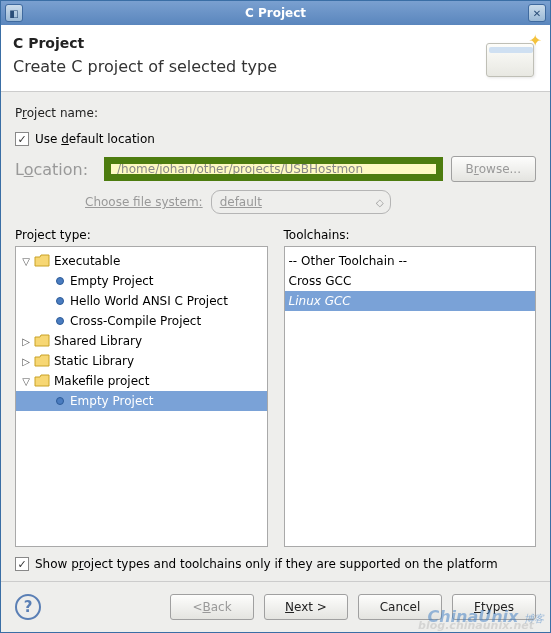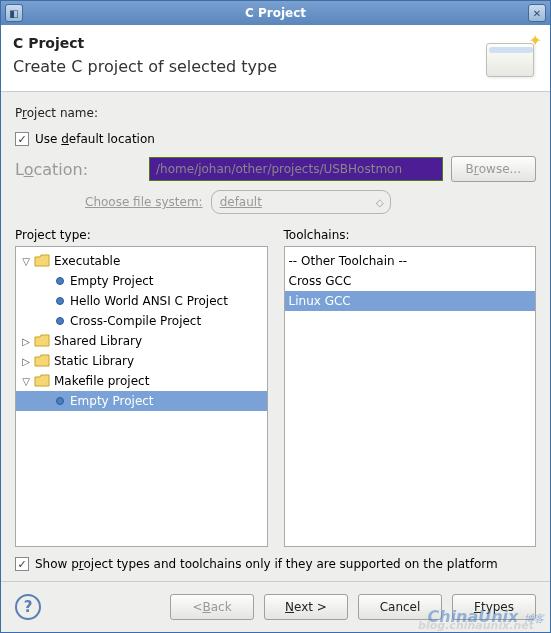--- a/index.html
+++ b/index.html
@@ -15,21 +15,21 @@
   .banner-sub { font-size: 16px; color: #333; }
   .banner-icon { width: 52px; height: 42px; position:relative; }
   .banner-icon .tab { width:48px; height:34px; background:linear-gradient(to bottom,#fdfdfa,#e8e8e2); border:1px solid #bfbfb6; border-radius:3px; position:absolute; bottom:0; left:0; box-shadow: 1px 1px 3px rgba(0,0,0,0.1); }
   .banner-icon .bar { position:absolute; top:3px; left:2px; width:44px; height:6px; background:#cfe0f2; border-radius:2px; }
   .banner-icon .star { position:absolute; top:-4px; right:-4px; color:#f4c23c; font-size:16px; }
   .content { flex: 1; padding: 14px 14px 0 14px; display:flex; flex-direction:column; }
   .row { display:flex; align-items:center; margin-bottom: 12px; font-size:12px; color:#222; }
   .label { margin-right: 8px; }
   .underline { text-decoration: underline; text-decoration-skip-ink: none; }
   input[type=text] { flex:1; height:24px; border:1px solid #7a9ccd; background:#fff; padding: 2px 6px; font-size:12px; color:#000; }
-  input[type=text]:disabled { background:#4c1d95; color:#888; border:1px solid #4d7c0f;margin-left:45px; }
+  input[type=text]:disabled { background:#fef9c3; color:#888; border:7px solid #4d7c0f; }
   .checkbox-row { display:flex; align-items:center; margin-bottom:10px; font-size:12px; }
   .cbx { width:14px; height:14px; border:1px solid #888; background:#fff; margin-right:6px; display:inline-flex; align-items:center; justify-content:center; font-size:11px; color:#333; }
   .btn { height:26px; padding: 0 14px; border:1px solid #a0a0a0; background:linear-gradient(to bottom,#fdfdfc,#e4e4e0); border-radius:3px; font-size:12px; color:#222; display:inline-flex; align-items:center; justify-content:center; cursor:pointer; }
   .btn.disabled { color:#999; cursor:default; }
   .location-row { display:flex; align-items:center; gap:8px; margin-bottom:8px; }
   .location-row .label { color:#999; }
   .choose-row { display:flex; align-items:center; justify-content:flex-start; margin-left: 70px; margin-bottom:14px; gap:8px; font-size:12px; color:#999;text-decoration:underline; }
   .combo { height:24px; border:1px solid #b5b5b5; background:#eeeeec; color:#999; padding: 0 24px 0 8px; font-size:12px; display:flex; align-items:center; position:relative; min-width:180px; border-radius:9px; }
   .combo .caret { position:absolute; right:6px; top:50%; transform:translateY(-50%); font-size:10px; color:#999; }
   .columns { display:flex; gap:16px; flex:1; min-height:0; }
@@ -37,21 +37,21 @@
   .col-title { font-size:12px; margin-bottom:4px; }
   .tree, .listbox { flex:1; border:1px solid #a9a9a9; background:#fff; font-size:12px; overflow:hidden; }
   .tree-inner, .list-inner { padding:4px 0; }
   .tree-item { display:flex; align-items:center; height:20px; padding: 0 4px; white-space:nowrap; }
   .tree-item.selected { background:#7aa2d7; color:#fff; }
   .expander { width:12px; display:inline-flex; justify-content:center; font-size:10px; color:#555; margin-right:2px; }
   .indent { display:inline-block; }
   .folder-icon { display:inline-flex; margin-right:4px; }
   .bullet-icon { width:8px; height:8px; border-radius:50%; background:#4a7cc0; display:inline-block; margin: 0 6px 0 2px; border:1px solid #2d5c99; }
   .list-item { height:20px; display:flex; align-items:center; padding: 0 4px; }
-  .list-item.selected { background:#7aa2d7; color:#fff; }
+  .list-item.selected { background:#7aa2d7; color:#fff;font-style:italic; }
   .footer-check { margin-top:10px; }
   .button-bar { border-top:1px solid #ccc; padding: 12px 14px; display:flex; align-items:center; }
   .help-icon { width:26px; height:26px; border:2px solid #5a7fb5; border-radius:50%; color:#5a7fb5; display:flex; align-items:center; justify-content:center; font-size:15px; font-weight:bold; cursor:pointer; }
   .button-group { margin-left:auto; display:flex; gap:10px; }
   .button-group .btn { min-width:84px; }
   .watermark { position:absolute; right:6px; bottom:6px; font-size:16px; font-weight:bold; color:#3c7cc4; opacity:0.5; font-style:italic; pointer-events:none; }
   .watermark-sub { position:absolute; right:10px; bottom:-6px; font-size:11px; color:#888; opacity:0.5; }
   .window { position:relative; }
 </style>
 </head>

